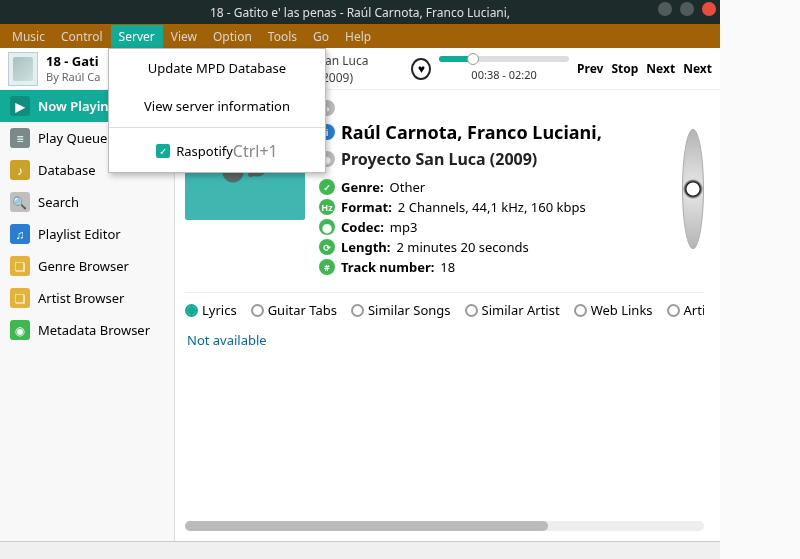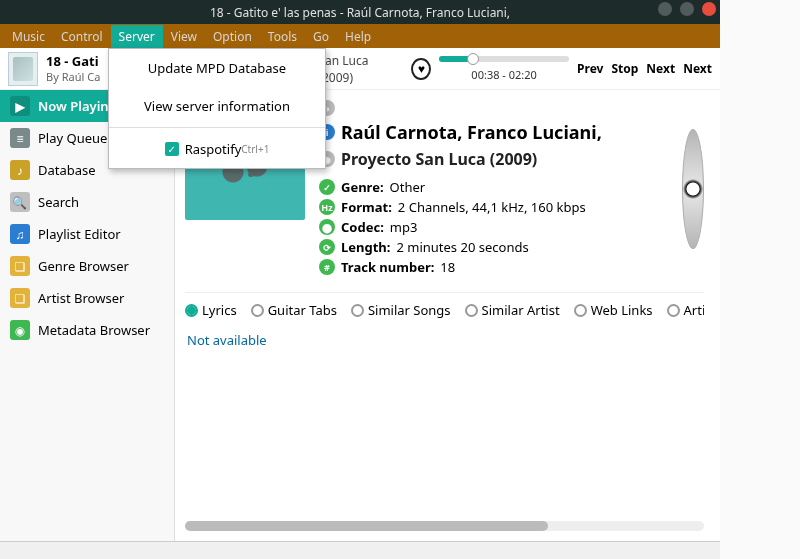--- a/index.html
+++ b/index.html
@@ -93,21 +93,21 @@
       </div>
     <div class="dditem">
         <span>View server information</span>
       </div>
     <div class="sep"></div>
     <div class="dditem">
       <span style="display:flex;align-items:center;">
         <span class="check">✓</span>
         <span>Raspotify</span>
       </span>
-      <span style="color:#888;font-size:10px;">Ctrl+1</span>
+      <span style="color:#888;font-size:16px;">Ctrl+1</span>
     </div>
   </div>
 
   <div class="content">
     <div class="topbar">
       <div class="thumb-sm"></div>
       <div class="songmini">
         <div class="t1">18 - Gati</div>
         <div class="t2"><span>By</span> <span>Raúl Ca</span></div>
       </div>

